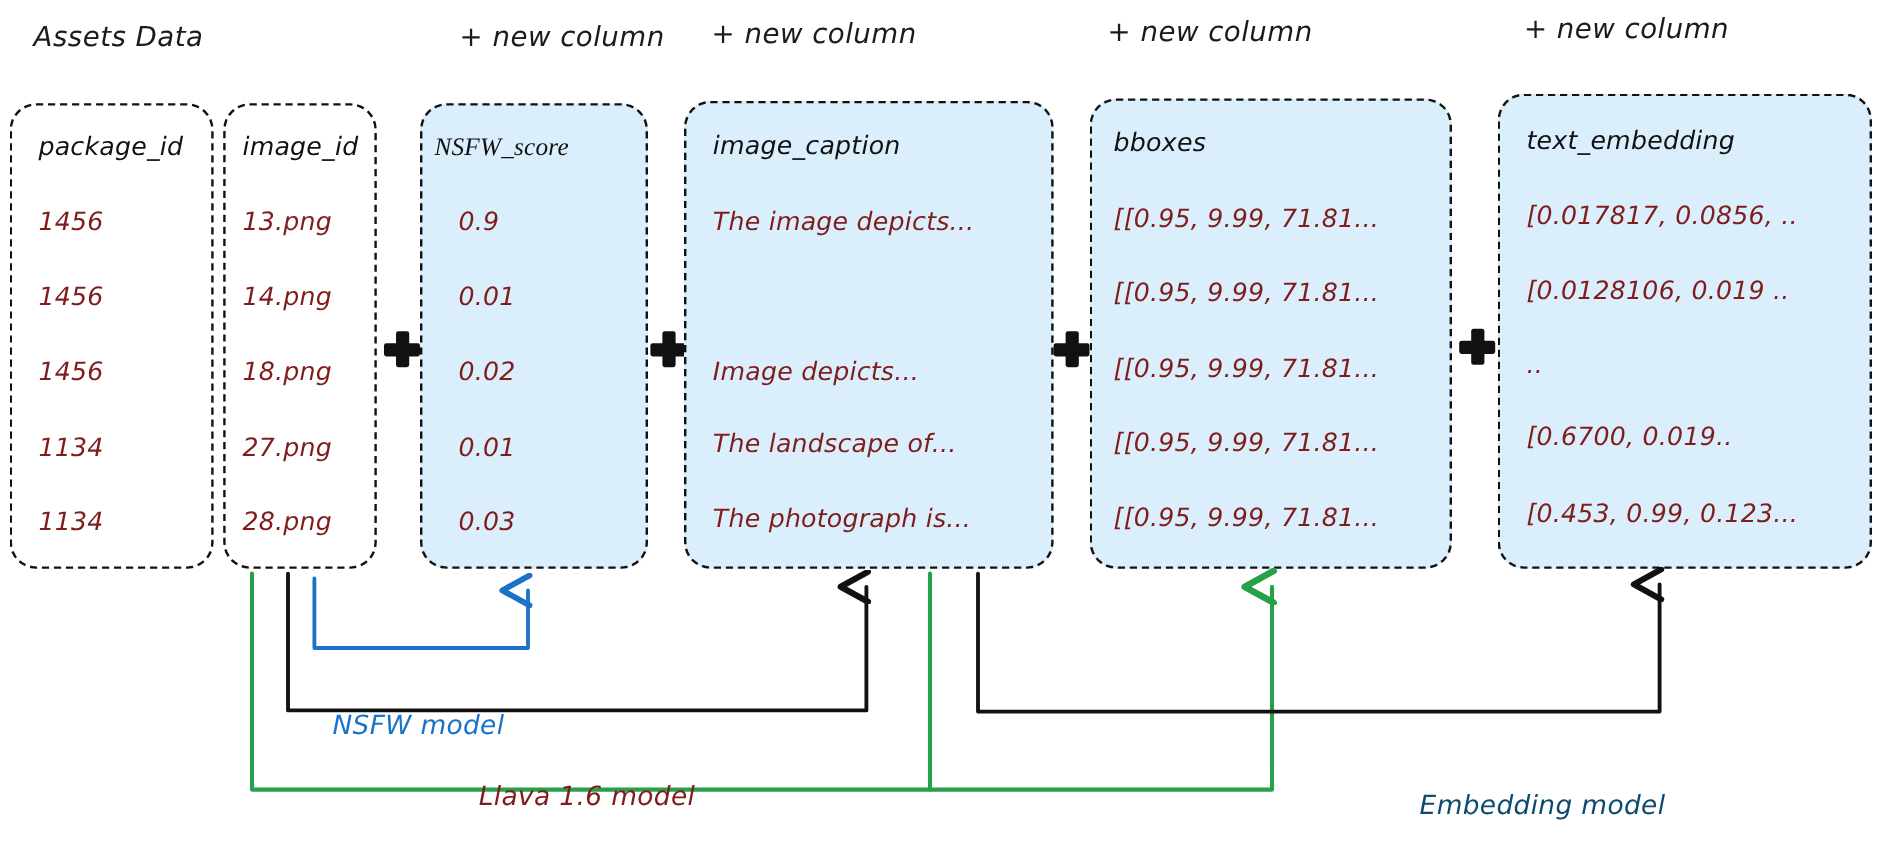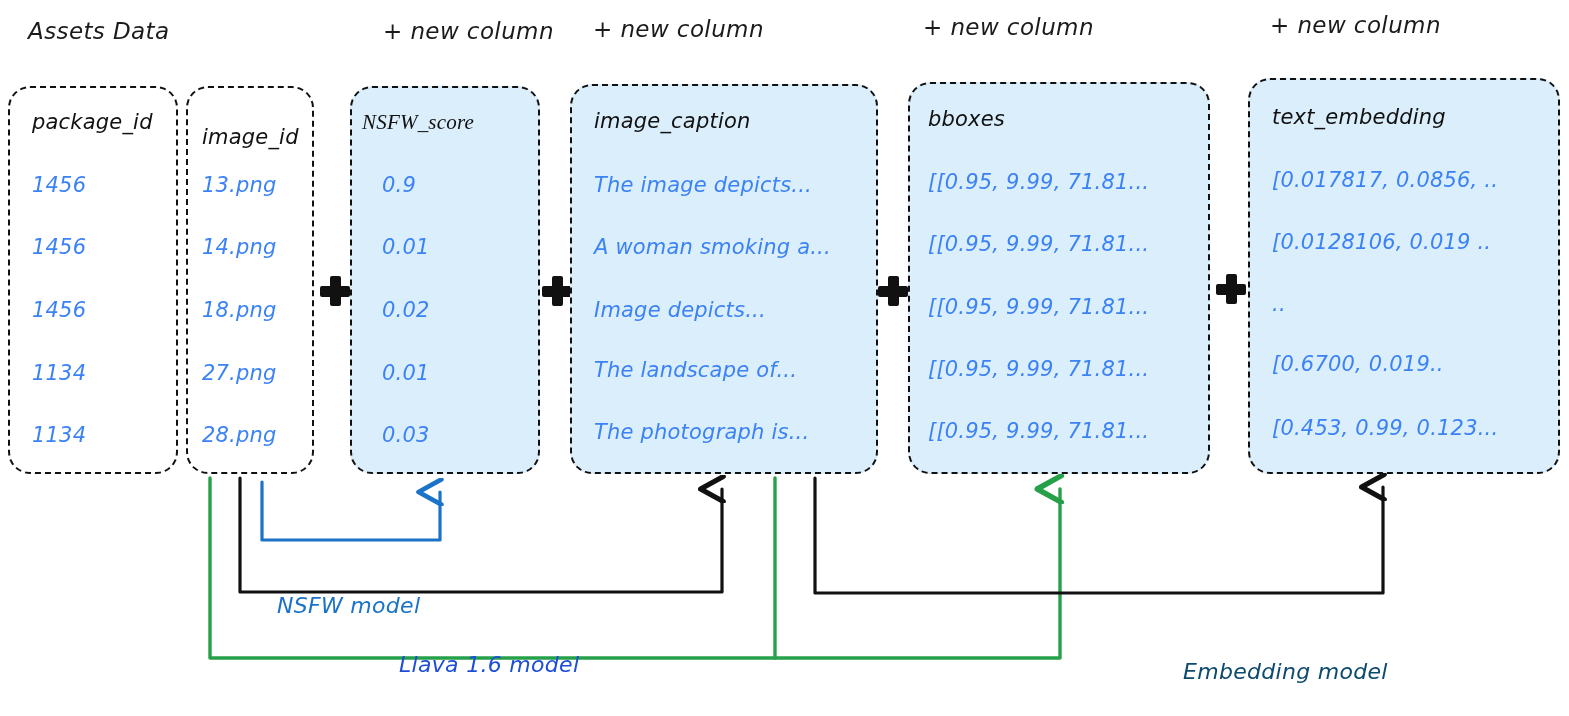--- a/index.html
+++ b/index.html
@@ -46,21 +46,21 @@
     font-style: italic;
     color: #111111;
     white-space: nowrap;
     letter-spacing: 0.2px;
   }
   .cell {
     position: absolute;
     font-family: "DejaVu Sans", sans-serif;
     font-size: 21px;
     font-style: italic;
-    color: #3b82f6;
+    color: #7f1d1d;
     white-space: nowrap;
     letter-spacing: 0.2px;
   }
   
   .plus {
     position: absolute;
     width: 30px;
     height: 30px;
   }
   .plus::before, .plus::after {
@@ -86,21 +86,21 @@
   .wire-label {
     position: absolute;
     font-family: "DejaVu Sans", sans-serif;
     font-size: 22px;
     font-style: italic;
     white-space: nowrap;
     letter-spacing: 0.3px;
     margin-top: 48px;
   }
   .lbl-nsfw  { color: #1a73c8; }
-  .lbl-llava { color: #1d4ed8; }
+  .lbl-llava { color: #7f1d1d; }
   .lbl-flo   { color: #3b82f6; }
   .lbl-emb   { color: #0c4a6e; }
 </style>
 </head>
 <body>
 
 <div id="canvas">
 
   <div class="heading" style="left:28px; top:18px;">Assets Data</div>
 
@@ -111,21 +111,21 @@
 
   <div class="col-box" style="left:8px; top:86px; width:170px; height:388px;"></div>
   <div class="col-head" style="left:32px; top:110px;">package_id</div>
   <div class="cell" style="left:32px; top:173px;">1456</div>
   <div class="cell" style="left:32px; top:235px;">1456</div>
   <div class="cell" style="left:32px; top:298px;">1456</div>
   <div class="cell" style="left:32px; top:361px;">1134</div>
   <div class="cell" style="left:32px; top:423px;">1134</div>
 
   <div class="col-box" style="left:186px; top:86px; width:128px; height:388px;"></div>
-  <div class="col-head" style="left:202px; top:110px;margin-top:15px;">image_id</div>
+  <div class="col-head" style="left:202px; top:110px;">image_id</div>
   <div class="cell" style="left:202px; top:173px;">13.png</div>
   <div class="cell" style="left:202px; top:235px;">14.png</div>
   <div class="cell" style="left:202px; top:298px;">18.png</div>
   <div class="cell" style="left:202px; top:361px;">27.png</div>
   <div class="cell" style="left:202px; top:423px;">28.png</div>
 
   <div class="plus" style="left:320px; top:276px;"></div>
 
   <div class="col-box filled" style="left:350px; top:86px; width:190px; height:388px;"></div>
   <div class="col-head" style="left:362px; top:110px;font-family:Liberation Serif, serif;">NSFW_score</div>
@@ -133,21 +133,20 @@
   <div class="cell" style="left:382px; top:235px;">0.01</div>
   <div class="cell" style="left:382px; top:298px;">0.02</div>
   <div class="cell" style="left:382px; top:361px;">0.01</div>
   <div class="cell" style="left:382px; top:423px;">0.03</div>
 
   <div class="plus" style="left:542px; top:276px;"></div>
 
   <div class="col-box filled" style="left:570px; top:84px; width:308px; height:390px;"></div>
   <div class="col-head" style="left:594px; top:109px;">image_caption</div>
   <div class="cell" style="left:594px; top:173px;">The image depicts...</div>
-  <div class="cell" style="left:594px; top:235px;">A woman smoking a...</div>
   <div class="cell" style="left:594px; top:298px;">Image depicts...</div>
   <div class="cell" style="left:594px; top:358px;">The landscape of...</div>
   <div class="cell" style="left:594px; top:420px;">The photograph is...</div>
 
   <div class="plus" style="left:878px; top:276px;"></div>
 
   <div class="col-box filled" style="left:908px; top:82px; width:302px; height:392px;"></div>
   <div class="col-head" style="left:928px; top:107px;">bboxes</div>
   <div class="cell" style="left:928px; top:170px;">[[0.95, 9.99, 71.81...</div>
   <div class="cell" style="left:928px; top:232px;">[[0.95, 9.99, 71.81...</div>

